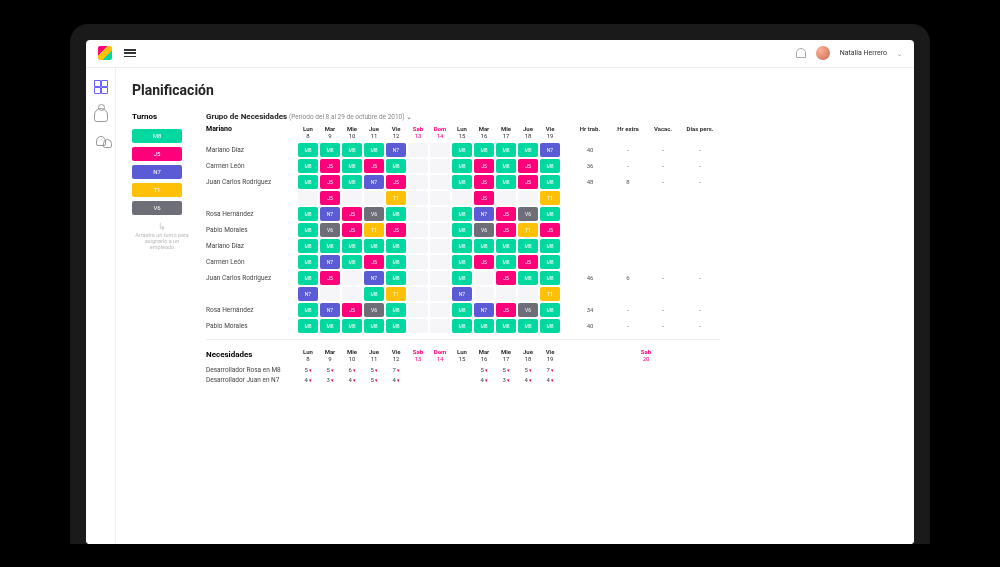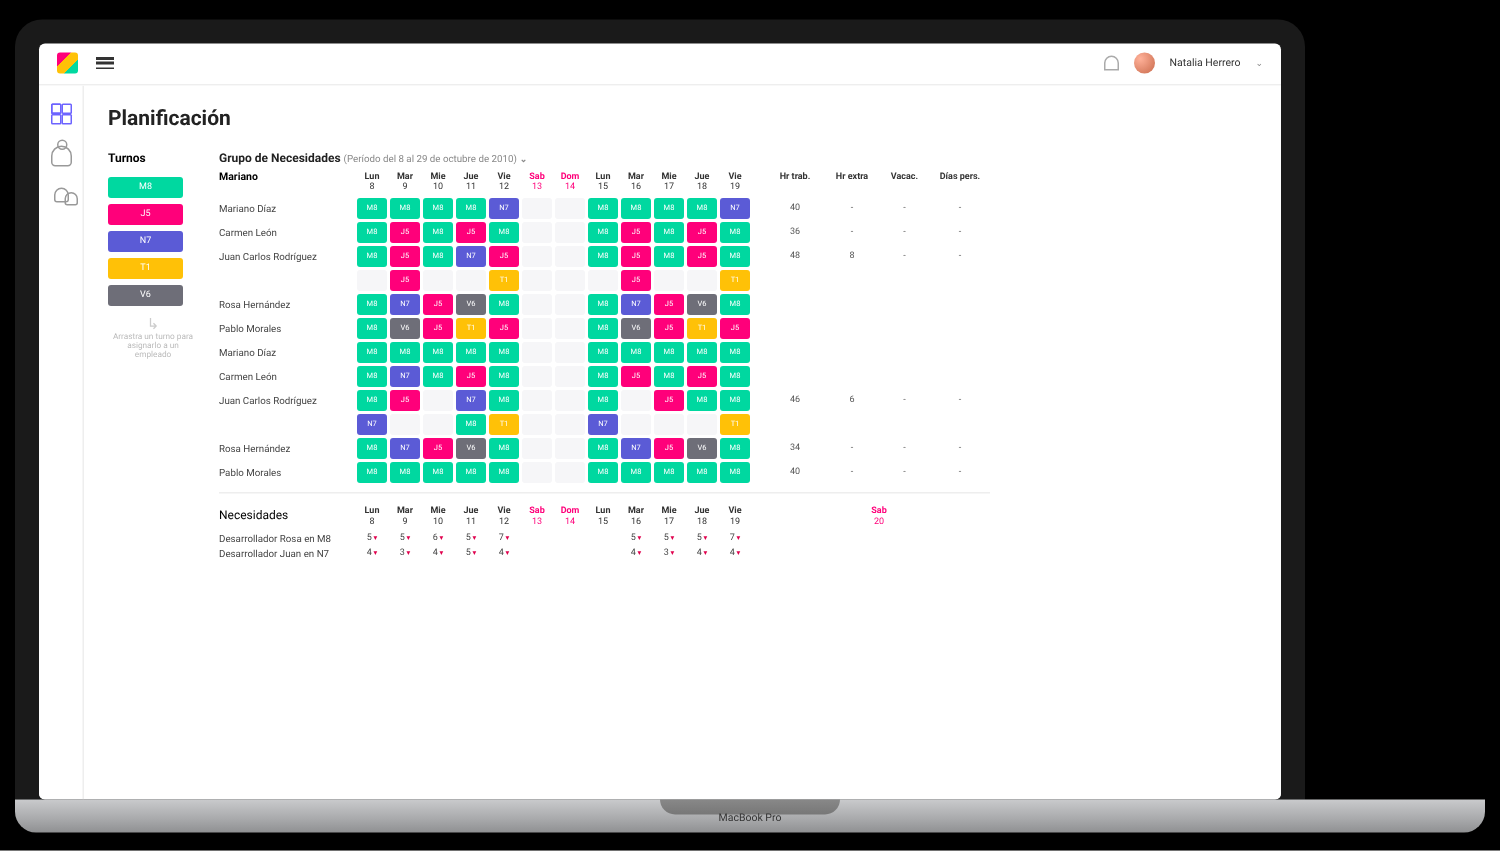--- a/index.html
+++ b/index.html
@@ -50,21 +50,21 @@
 .head { font-size:6px; font-weight:700; color:#333; text-align:center; padding:2px 0; }
 .head.weekend { color:#ff007a; }
 .head .d { display:block; font-weight:400; }
 .name-head { font-size:7px; font-weight:700; padding:2px 0; }
 .name { font-size:6.5px; color:#444; display:flex; align-items:center; overflow:hidden; white-space:nowrap; }
 .cell { height:14px; border-radius:2px; display:flex; align-items:center; justify-content:center; font-size:5px; color:#fff; cursor:pointer; }
 .stat { font-size:6px; text-align:center; display:flex; align-items:center; justify-content:center; color:#555; }
 .gap-col { background:transparent; }
 hr.divider { grid-column:1/-1; border:none; border-top:1px solid #eee; margin:4px 0; }
 
-.needs-title { font-size:8px; font-weight:400; padding:4px 0; }
+.needs-title { font-size:8px; font-weight:700; padding:4px 0; }
 .need-cell { font-size:6px; color:#444; text-align:center; display:flex; align-items:center; justify-content:center; gap:1px; }
 .need-cell .badge { color:#e0004d; font-size:5px; }
 </style>
 </head>
 <body>
 
 <div class="laptop">
   <div class="screen-bezel">
     <div class="screen">
       <div class="topbar">
@@ -393,17 +393,13 @@
                   <div class="need-cell">4 <span class="badge">▾</span></div>
                   <div class="gap-col"></div>
                   <div class="need-cell" style="grid-column: span 4;"></div>
                 </div>
             </div>
           </div>
         </div>
       </div>
     </div>
   </div>
-  <div class="base">
-      <div class="notch"></div>
-      <div class="brand">MacBook Pro</div>
-    </div>
 </div>
 
 </body></html>

